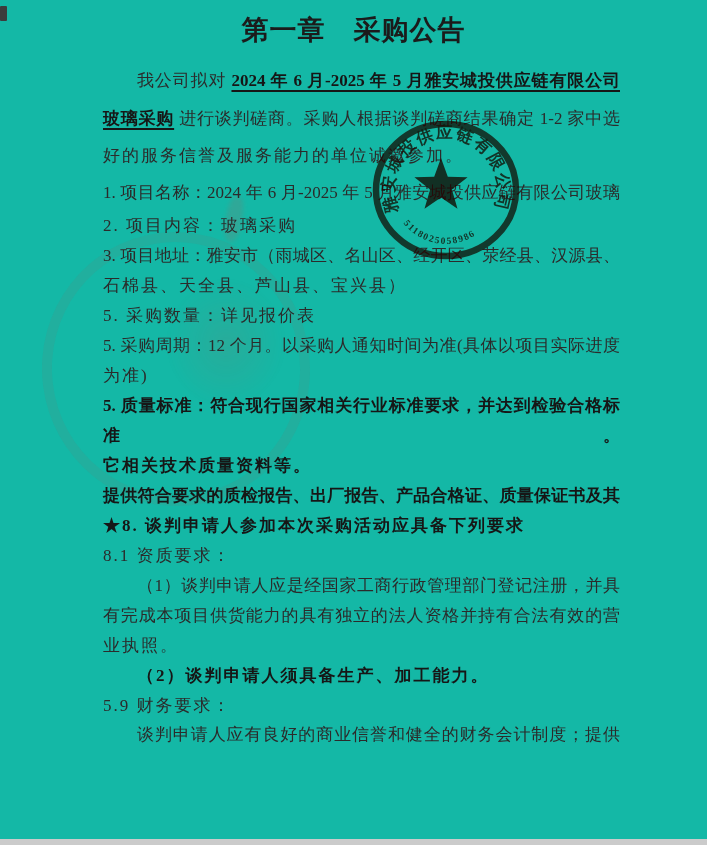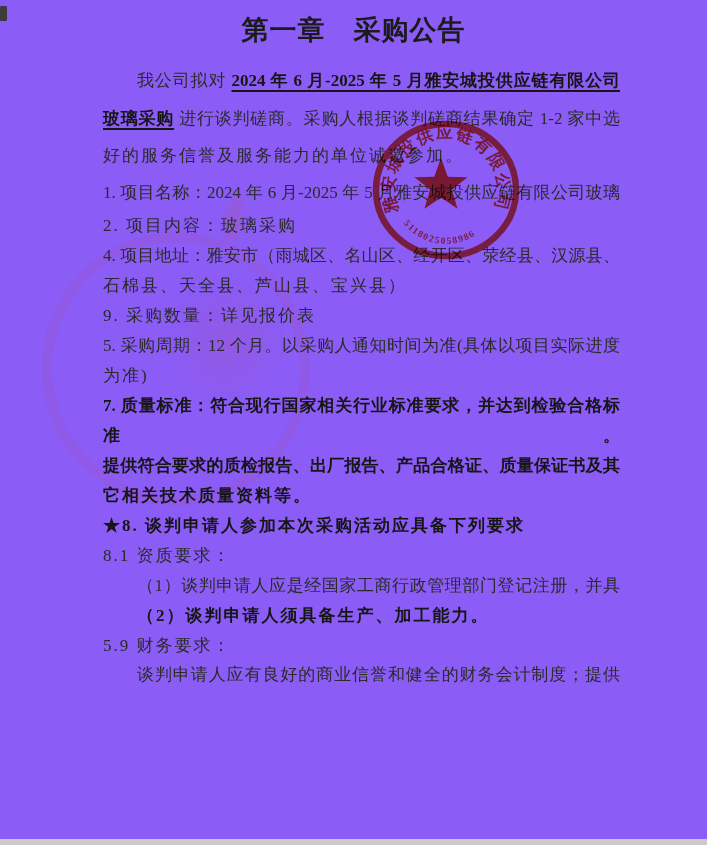--- a/index.html
+++ b/index.html
@@ -1,19 +1,19 @@
 <!DOCTYPE html>
 <html><head>
 <meta charset="utf-8">
 <style>
   html,body{margin:0;padding:0;background:#e8e8e8;}
   .page{
     position:relative;
     width:707px;height:845px;
-    background:#8b5cf6;
+    background:#14b8a6;
     overflow:hidden;
     font-family:"Liberation Serif","DejaVu Serif",serif;
     color:#2b2b2b;
     margin:0 auto;
   }
   
   .corner-mark{position:absolute;top:6px;left:0;width:7px;height:15px;background:#3c3c3c;border-radius:1px;}
   .scan-strip{position:absolute;bottom:0;left:0;right:0;height:6px;background:#cbcbcb;}
   
   .ghost-stamp{
@@ -73,38 +73,40 @@
   <div class="body">
 
     <div class="ln lh38 ind"><span>我公司拟对 </span><span class="bu">2024 年 6 月-2025 年 5 月雅安城投供应链有限公司</span></div>
     <div class="ln lh38"><span class="bu">玻璃采购</span><span> 进行谈判磋商。采购人根据谈判磋商结果确定 1-2 家中选</span></div>
     <div class="ln lh38 last">好的服务信誉及服务能力的单位诚邀参加。</div>
 
     <div class="ln it1">1. 项目名称：2024 年 6 月-2025 年 5 月雅安城投供应链有限公司玻璃</div>
 
     <div class="ln last">2. 项目内容：玻璃采购</div>
 
-    <div class="ln">4. 项目地址：雅安市（雨城区、名山区、经开区、荥经县、汉源县、</div>
+    <div class="ln">3. 项目地址：雅安市（雨城区、名山区、经开区、荥经县、汉源县、</div>
     <div class="ln last">石棉县、天全县、芦山县、宝兴县）</div>
 
-    <div class="ln last">9. 采购数量：详见报价表</div>
+    <div class="ln last">5. 采购数量：详见报价表</div>
 
     <div class="ln">5. 采购周期：12 个月。以采购人通知时间为准(具体以项目实际进度</div>
     <div class="ln last">为准)</div>
 
 
-    <div class="ln b">7. 质量标准：符合现行国家相关行业标准要求，并达到检验合格标准。</div>
+    <div class="ln b">5. 质量标准：符合现行国家相关行业标准要求，并达到检验合格标准。</div>
+    <div class="ln b last">它相关技术质量资料等。</div>
     <div class="ln b">提供符合要求的质检报告、出厂报告、产品合格证、质量保证书及其</div>
-    <div class="ln b last">它相关技术质量资料等。</div>
 
     <div class="ln b last">★8. 谈判申请人参加本次采购活动应具备下列要求</div>
 
     <div class="ln last">8.1 资质要求：</div>
 
     <div class="ln ind">（1）谈判申请人应是经国家工商行政管理部门登记注册，并具</div>
+    <div class="ln">有完成本项目供货能力的具有独立的法人资格并持有合法有效的营</div>
+    <div class="ln last">业执照。</div>
 
     <div class="ln b ind last">（2）谈判申请人须具备生产、加工能力。</div>
 
     <div class="ln last">5.9 财务要求：</div>
 
     <div class="ln fin ind">谈判申请人应有良好的商业信誉和健全的财务会计制度；提供</div>
 
   </div>
 
   <svg class="stamp" width="200" height="200" viewBox="0 0 200 200">

